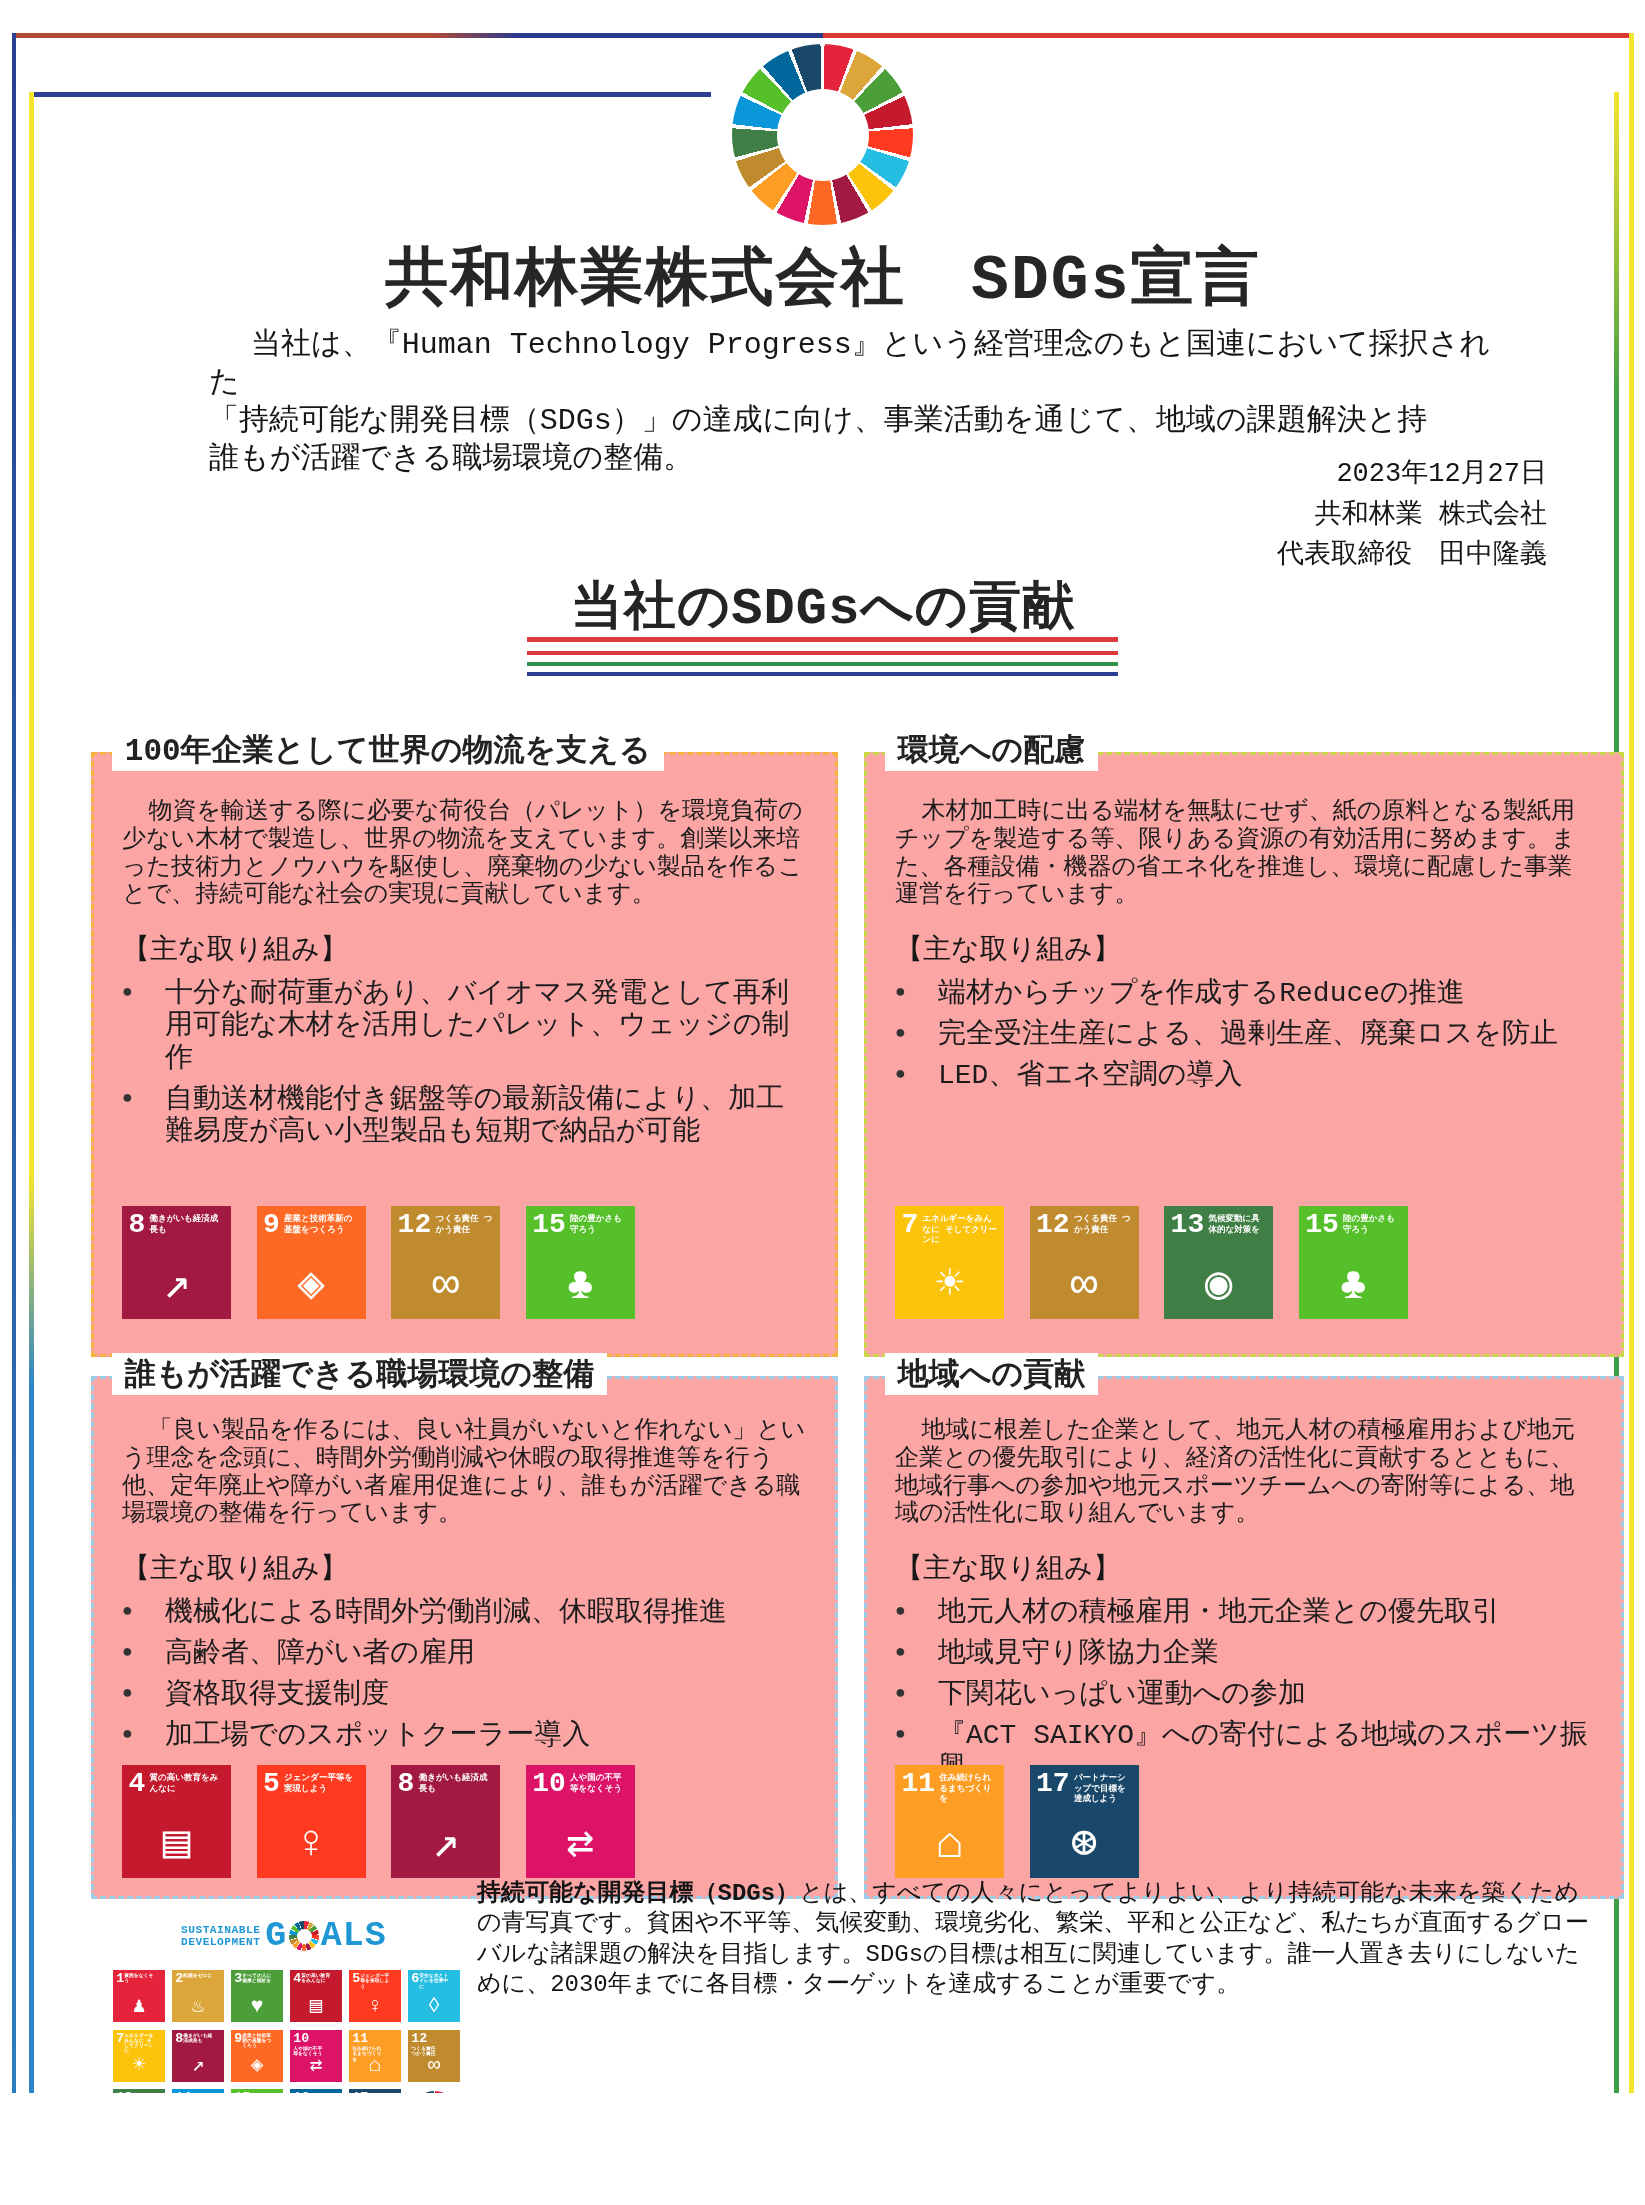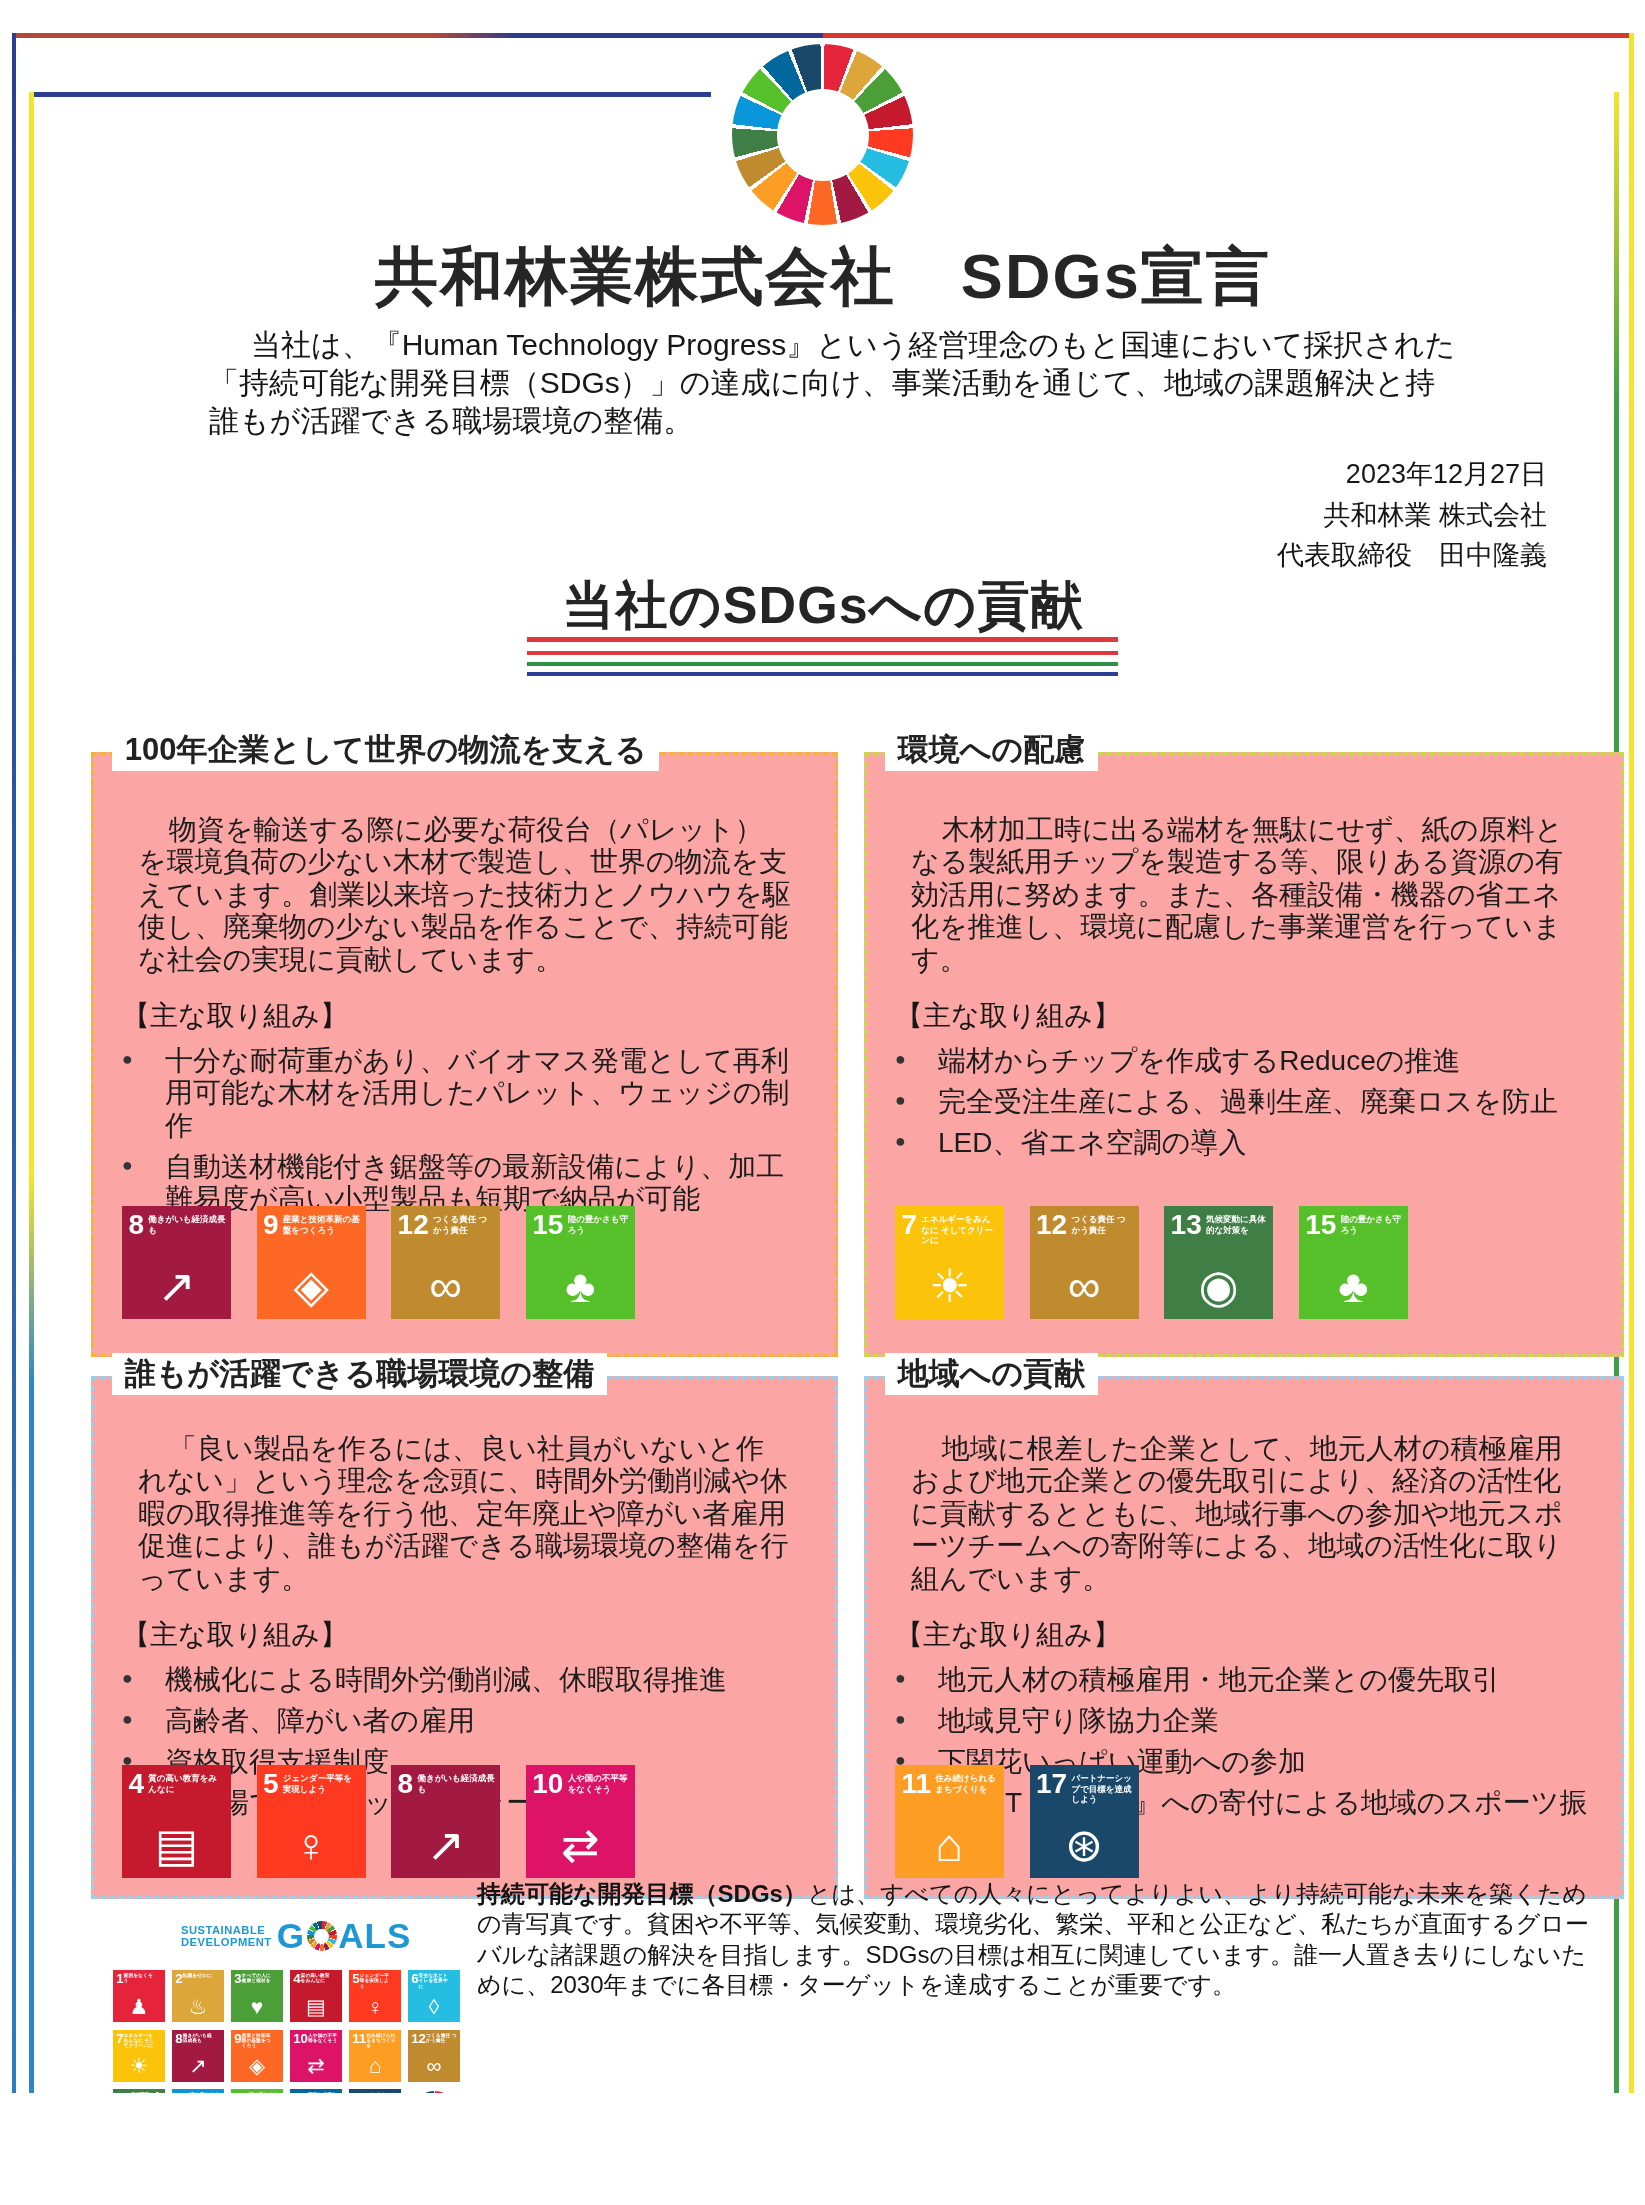--- a/index.html
+++ b/index.html
@@ -1,17 +1,17 @@
 <!DOCTYPE html>
 <html style="font-size:8.5px"><head>
 <meta charset="utf-8">
 <style>
   html,body{margin:0;padding:0;background:#ffffff;}
   #page{position:relative;width:1646px;height:2093px;background:#fff;overflow:hidden;
-        font-family:Liberation Sans, sans-serif;color:#1c1c1c;}
+        font-family:Liberation Mono, monospace;color:#1c1c1c;}
   .fl{position:absolute;}
   
   .wheel{position:absolute;border-radius:50%;}
   .wheel .hole{position:absolute;background:#fff;border-radius:50%;}
   #hdr-wheel{left:732px;top:44px;width:181px;height:181px;}
   #hdr-wheel .hole{left:45px;top:45px;width:92px;height:92px;}
   #page-title{position:absolute;left:0;top:234px;width:1646px;text-align:center;
               font-size:63px;font-weight:bold;color:#262626;letter-spacing:2.1px;margin:0;}
   #intro{position:absolute;left:209px;top:326px;width:1305px;font-size:30px;line-height:1.27;color:#161616;}
   #intro .indent{text-indent:1.4em;}
@@ -24,21 +24,21 @@
   
   .box{position:absolute;border-style:dashed;border-width:3.2px;background:#fca5a5;}
   .box1{left:91px;top:752px;width:741px;height:599px;}
   .box2{left:864px;top:752px;width:754px;height:599px;}
   .box3{left:91px;top:1376px;width:741px;height:517px;}
   .box4{left:864px;top:1376px;width:754px;height:517px;}
   .box-heading{position:absolute;top:-25.6px;left:18px;background:#fff;padding:0 12.8px;
                font-size:31px;font-weight:bold;color:#222;white-space:nowrap;}
   .box-content{padding:43px 28px 0 28px;}
   .box3 .box-content,.box4 .box-content{padding-top:38px;}
-  .box-body{font-size:28px;line-height:1.16;margin:16px;}
+  .box-body{font-size:24px;line-height:1.16;margin:0;}
   .box-body.indent{text-indent:1.1em;}
   .init-label{font-size:28px;margin-top:21px;color:#161616;}
   .bullets{margin-top:9.6px;}
   .bullet{display:flex;font-size:28px;line-height:1.16;margin:8.5px 0;}
   .bullet .dot{width:43px;flex:0 0 43px;font-size:18px;padding-top:4.3px;color:#333;}
   .bullet .bt{flex:1;}
   .tiles{position:absolute;left:28px;bottom:35px;display:flex;gap:25.6px;}
   .box3 .tiles,.box4 .tiles{bottom:18px;}
   .tile{width:109px;height:113px;color:#fff;position:relative;box-sizing:border-box;padding:5.3px 5.3px 3.2px 6.4px;}
   .tile-head{display:flex;align-items:flex-start;gap:4.3px;}

